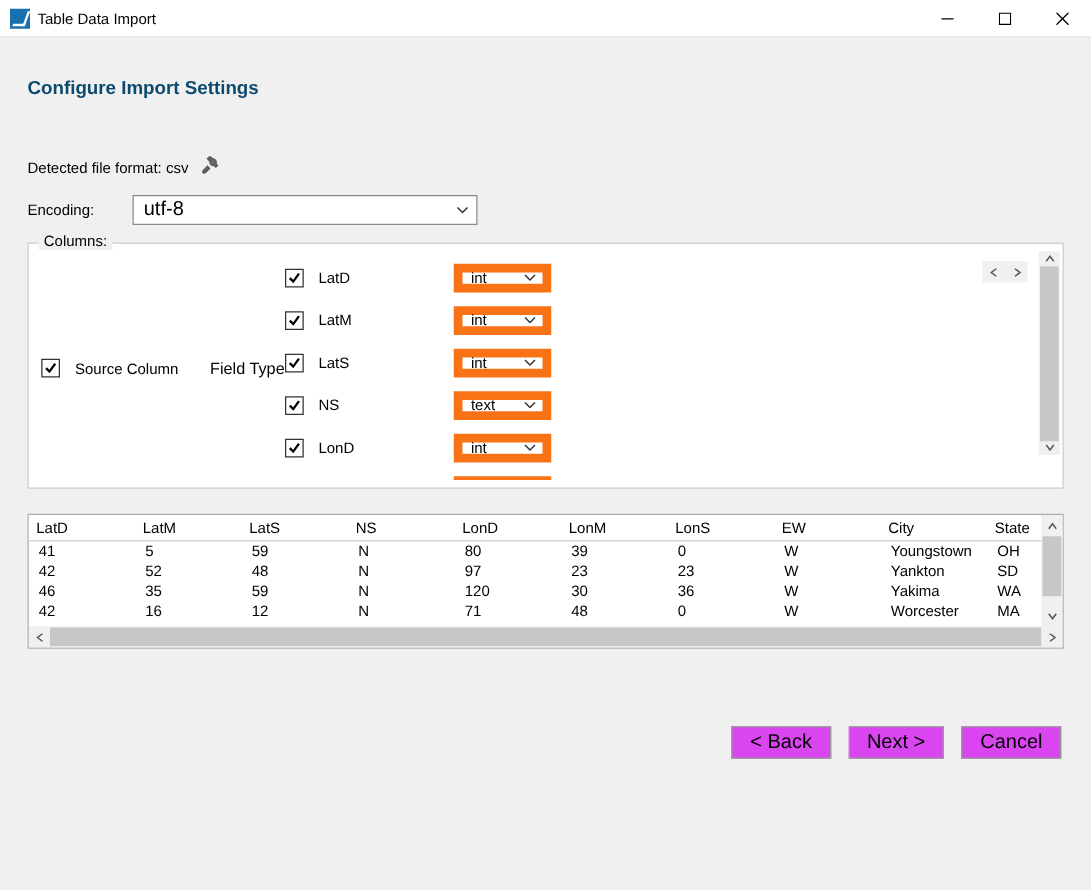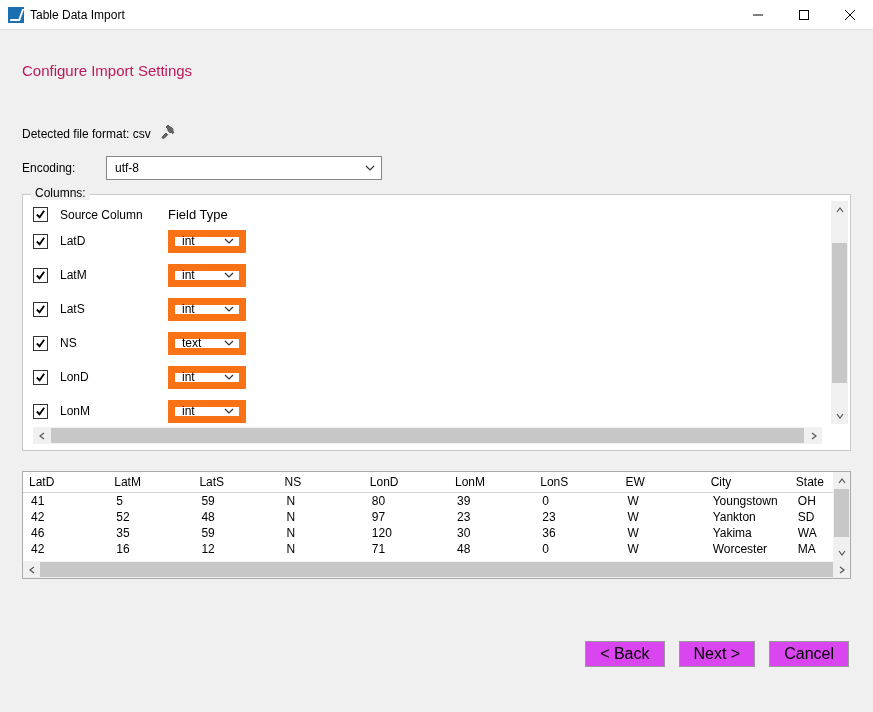--- a/index.html
+++ b/index.html
@@ -46,49 +46,49 @@
     display:flex; align-items:center; justify-content:center;
     font-family: "Segoe UI Symbol", sans-serif;
     font-size:10px;
   }
   .win-btn svg { stroke:#000; stroke-width:1; fill:none; }
   
   .content {
     padding: 18px 22px 16px 22px;
   }
   .page-title {
-    color: #be185d;
+    color: #0c4a6e;
     font-size: 15px;
-    font-weight: normal;
+    font-weight: bold;
     margin: 14px 0 46px 0;
   }
   .row { display:flex; align-items:center; margin-bottom:14px; }
   .detected-label { font-size:12px; margin-right:10px; }
   .wrench-icon svg { stroke:#555; fill:#555; }
   .encoding-label { width:84px; font-size:12px; }
   .encoding-select {
     width:276px; height:24px;
     border:1px solid #888;
     background:#fff;
     display:flex; align-items:center; justify-content:space-between;
     padding:0 6px 0 8px;
-    font-size:12px;
+    font-size:16px;
   }
   .chev { width:10px; height:6px; }
   .chev polyline { stroke:#333; stroke-width:1.2; fill:none; }
 
   
   .columns-box {
     border:1px solid #c9c9c9;
     background:#fff;
     position:relative;
     padding: 10px 10px 6px 10px;
-    height: 257px;
+    height: 197px;
     margin-top:10px;
-    display:flex; flex-direction:column;
+    display:flex; flex-direction:row;
   }
   .columns-legend {
     position:absolute;
     top:-9px; left:8px;
     background:#f0f0f0;
     padding:0 4px;
     font-size:12px;
   }
   .col-header { display:flex; align-items:center; padding:2px 0; }
   .col-rows { flex:1; overflow:hidden; }

